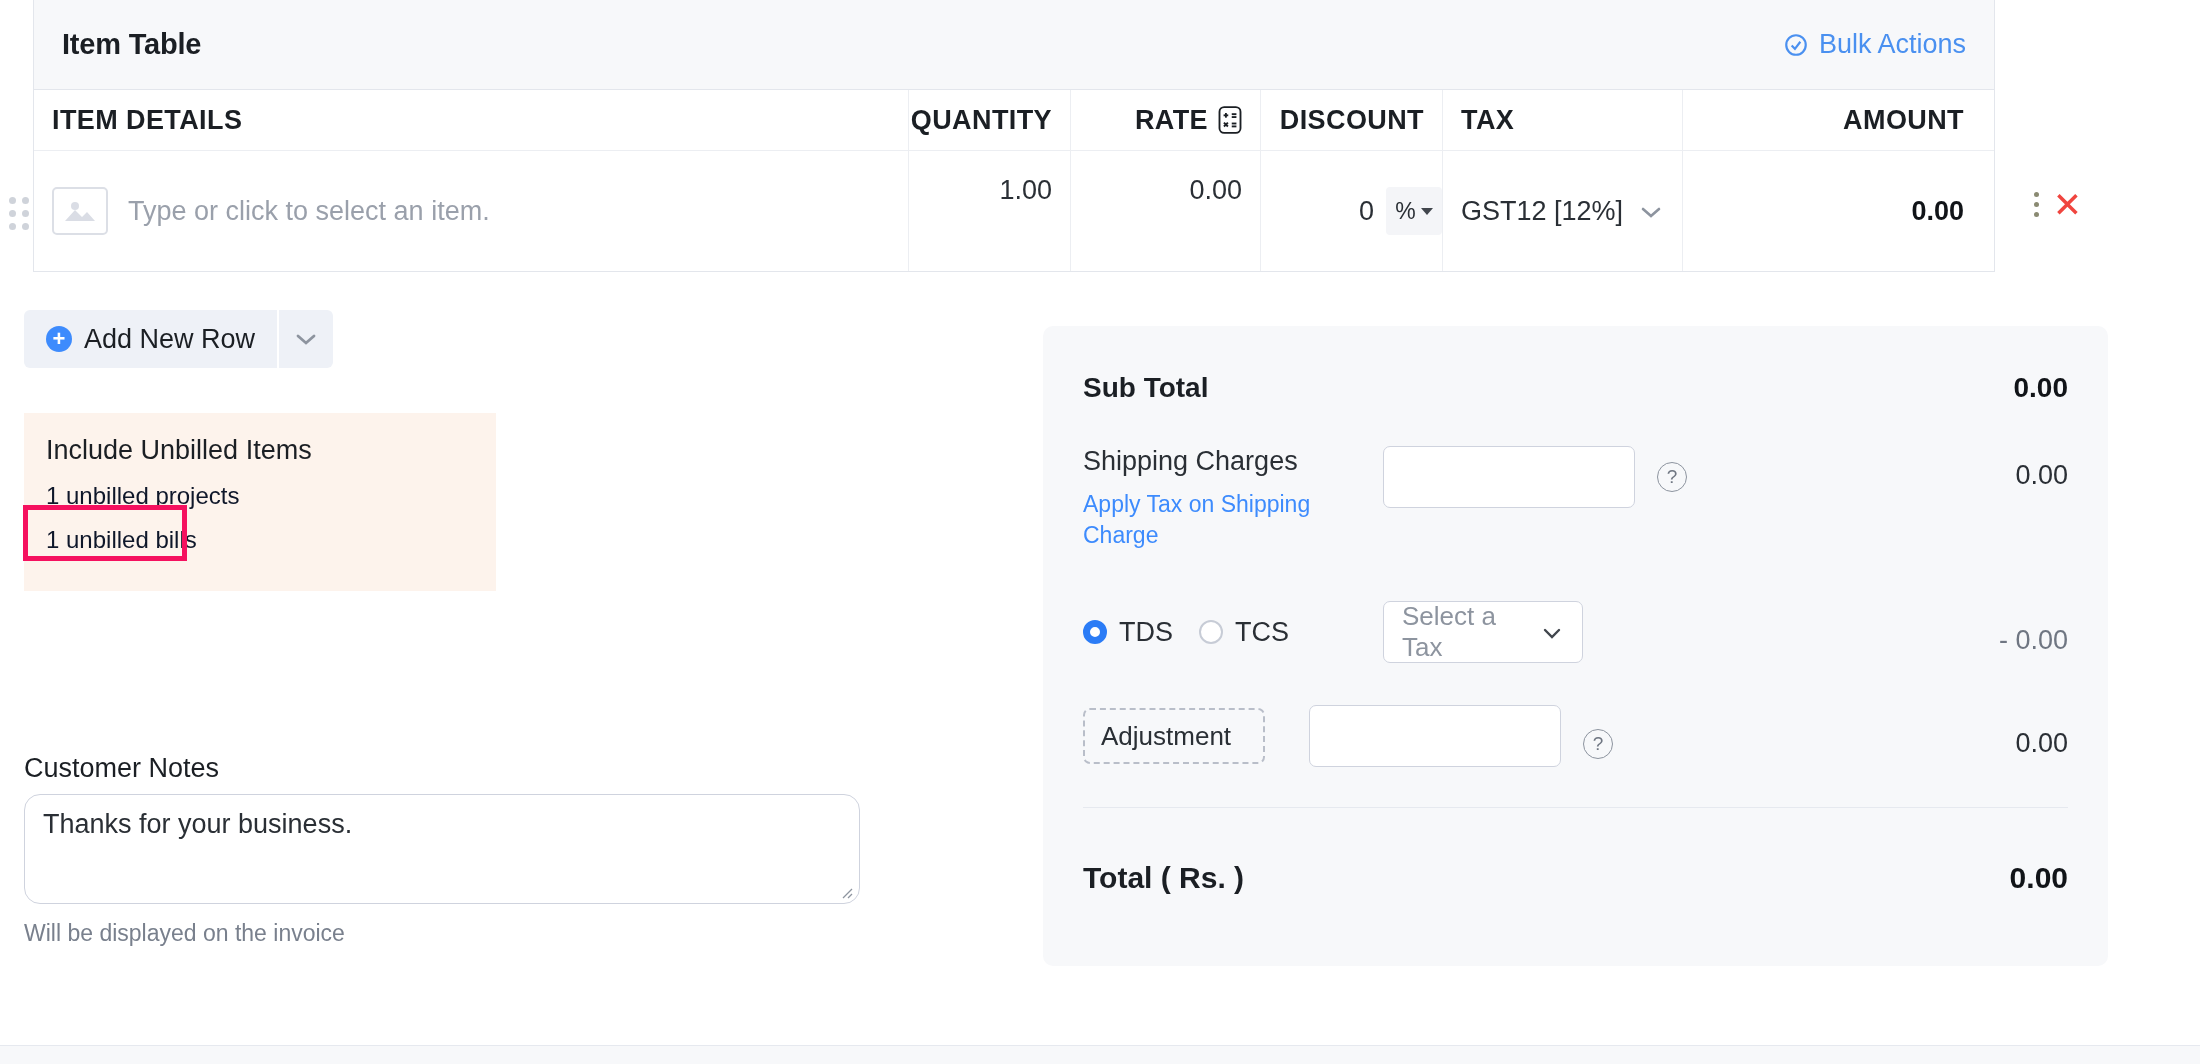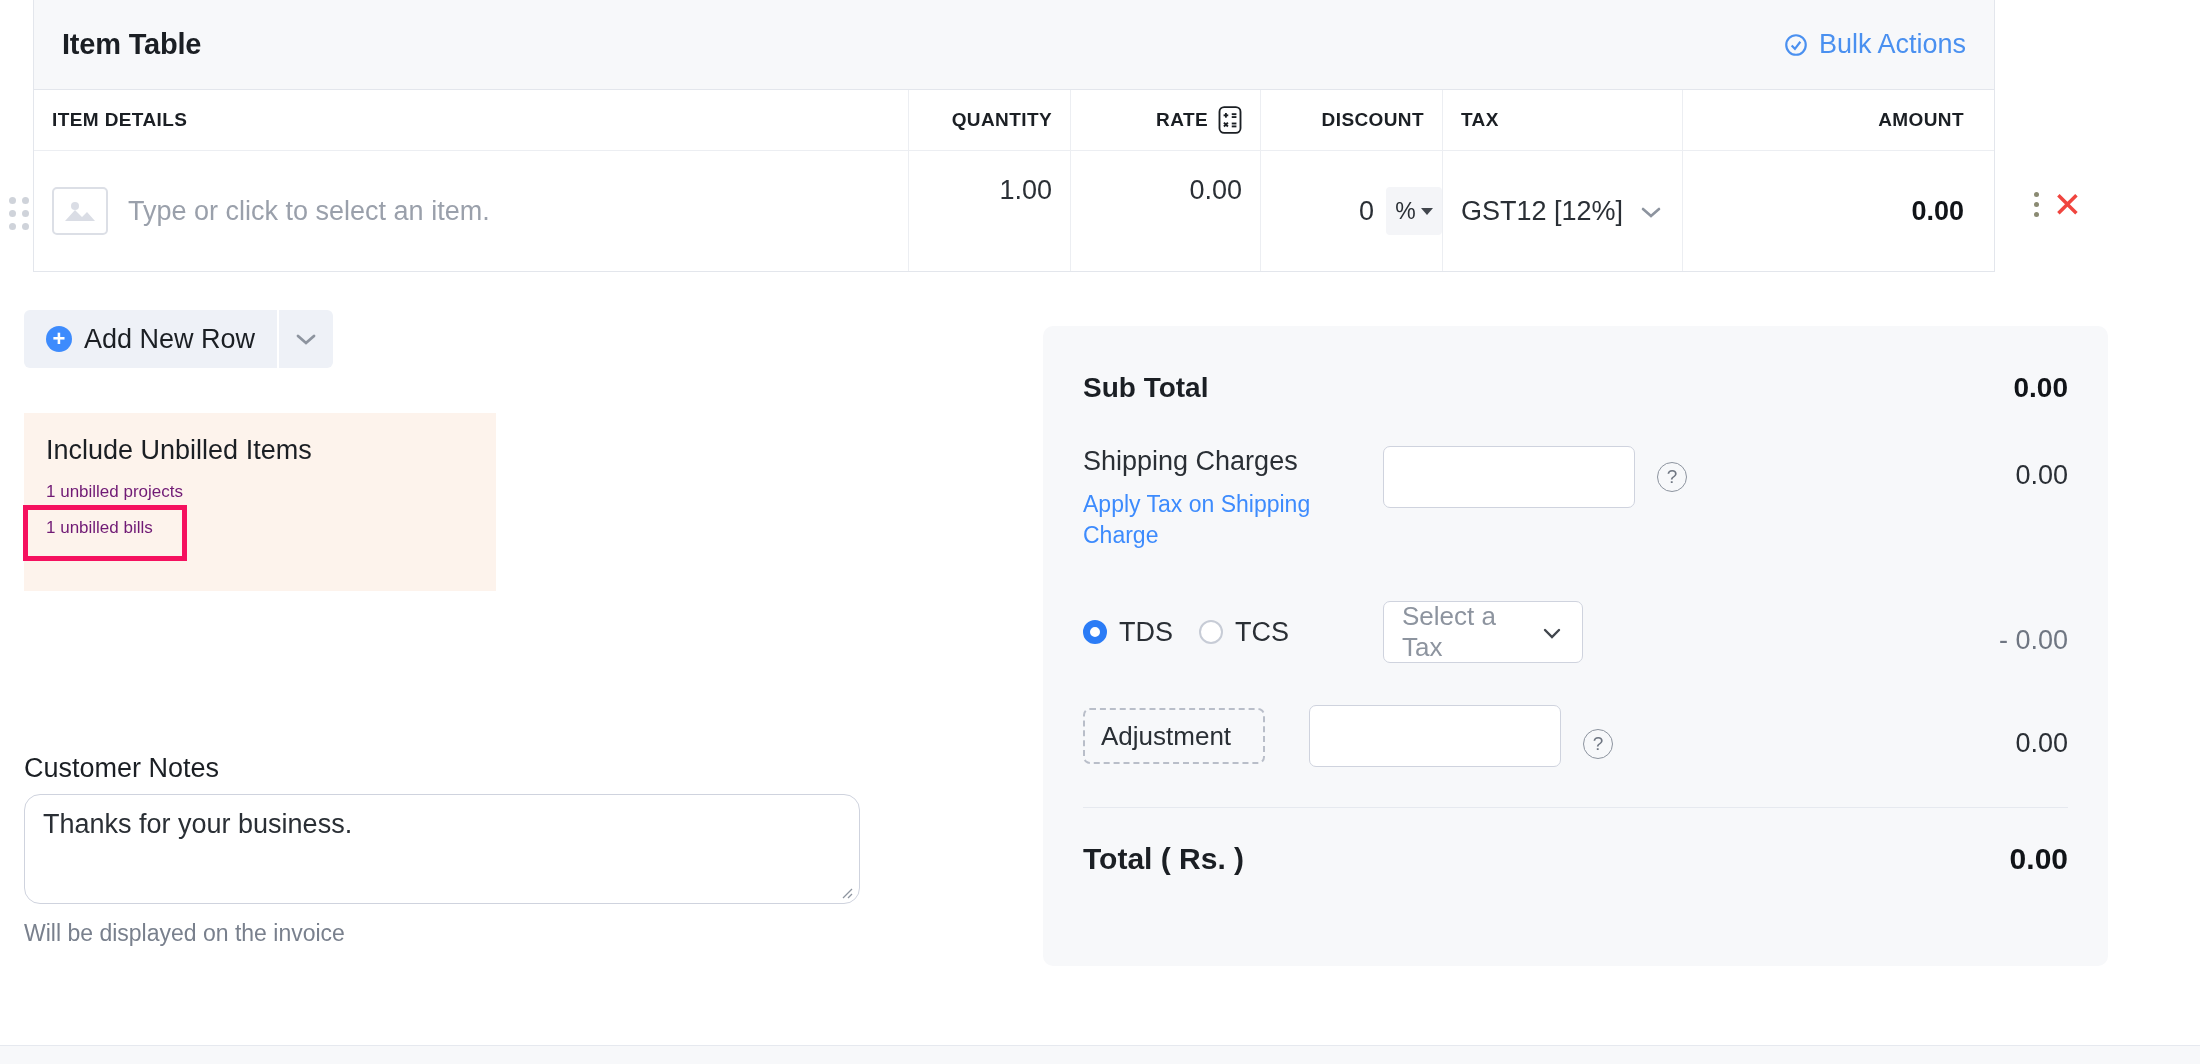--- a/index.html
+++ b/index.html
@@ -30,21 +30,21 @@
     display: flex; align-items: center; gap: 10px;
     color: #4a90f0; font-size: 27px; cursor: pointer;
   }
   .bulk-actions svg { display:block; }
 
   .col-head-row {
     display: flex; height: 61px; align-items: center;
     border-bottom: 1px solid #eceef2; background:#fff;
   }
   .col-head {
-    font-size: 19px; font-weight: 700; color: #1b1f24;
+    font-size: 27px; font-weight: 700; color: #1b1f24;
     letter-spacing: 0.4px; height: 61px; display:flex; align-items:center;
     border-right: 1px solid #eceef2; padding: 0 18px;
   }
   .col-head.last { border-right: none; }
   .c-item    { width: 875px; justify-content:flex-start; }
   .c-qty     { width: 162px; justify-content:flex-end; }
   .c-rate    { width: 190px; justify-content:flex-end; gap: 10px; }
   .c-disc    { width: 182px; justify-content:flex-end; }
   .c-tax     { width: 240px; justify-content:flex-start; }
   .c-amt     { width: 311px; justify-content:flex-end; padding-right: 30px; }
@@ -109,21 +109,21 @@
     cursor:pointer;
   }
 
   
   .unbilled {
     position:absolute; left:24px; top:413px; width:472px; height:castle;
     background:#fdf3ec; padding: 22px 0 28px 22px;
   }
   .unbilled { height: 178px; }
   .unbilled-title { font-size:27px; color:#1b1f24; margin-bottom: 10px; }
-  .unbilled-link { font-size:17px; color:#701a75; cursor:pointer; display:block; margin-bottom: 8px; margin-top: 16px; }
+  .unbilled-link { font-size:24px; color:#0f172a; cursor:pointer; display:block; margin-bottom: 8px; margin-top: 16px; }
   .highlight-box {
     position:absolute; left:23px; top:505px; width:164px; height:56px;
     border: 5px solid #f5115f; background: transparent; pointer-events:none;
   }
 
   
   .notes-label { position:absolute; left:24px; top:753px; font-size:27px; color:#1b1f24; }
   .notes-box {
     position:absolute; left:24px; top:794px; width:836px; height:110px;
     border:1px solid #cfd3de; border-radius:16px; background:#fff;
@@ -174,21 +174,21 @@
   .sel .chev2 { color:#6f7682; font-size:24px; }
   .sum-amt-neg { margin-left:auto; font-size:27px; color:#6f7682; padding-top: 16px; }
 
   .sum-adj { margin-top: 42px; align-items:center; }
   .adj-box {
     width:182px;height:56px;border:2px dashed #b9bec9;border-radius:7px;background:transparent;
     display:flex;align-items:center;padding:0 16px;font-size:26px;color:#2a2f35;
     margin-right: 44px;
   }
   .divider { height:1px; background:#e6e9ef; margin: 40px 0 0 0; }
-  .sum-total { margin-top: 34px; justify-content:space-between; align-items:center;text-align:right; }
+  .sum-total { margin-top: 53px; justify-content:space-between; align-items:center;text-align:right; }
   .total-lbl { font-size:30px; font-weight:700; color:#1b1f24; }
   .total-val { font-size:30px; font-weight:700; color:#111418; }
 
   .bottom-divider { position:absolute; left:0; top:1045px; width:2200px; height:1px; background:#e6e9ef; }
   .bottom-strip { position:absolute; left:0; top:1046px; width:2200px; height:18px; background:#f7f8fa; }
 </style>
 </head>
 <body>
 
 <div class="page">

